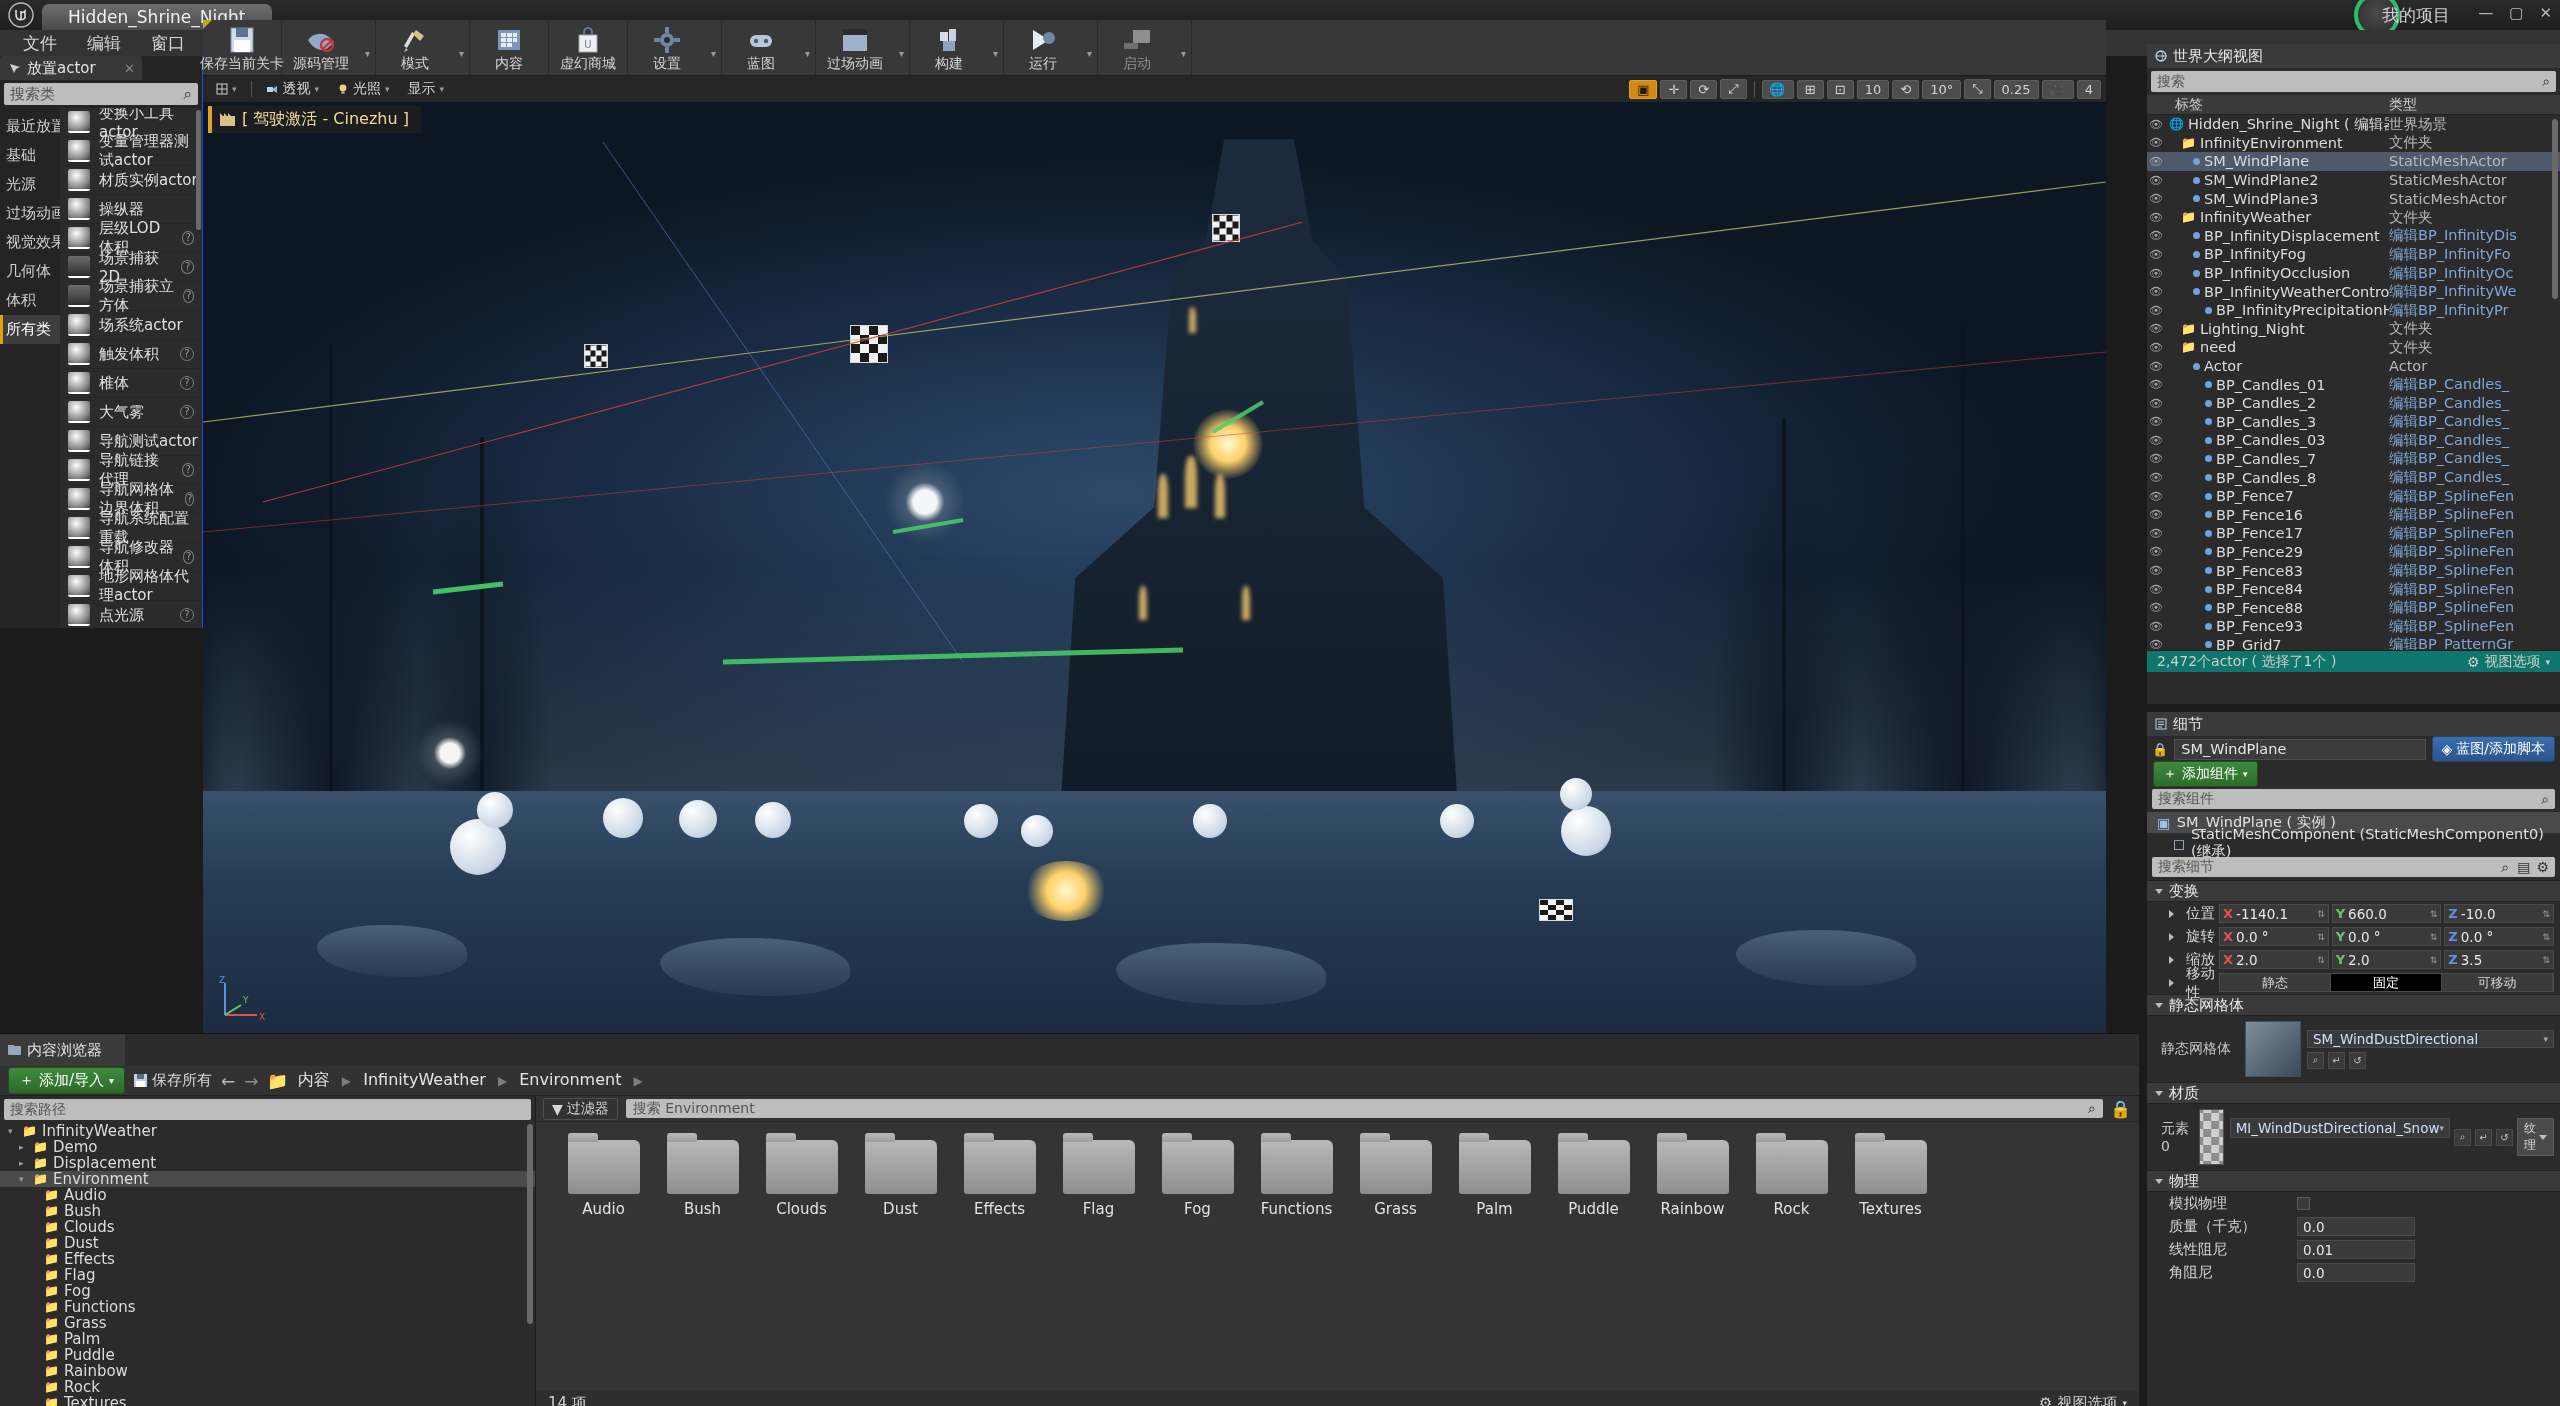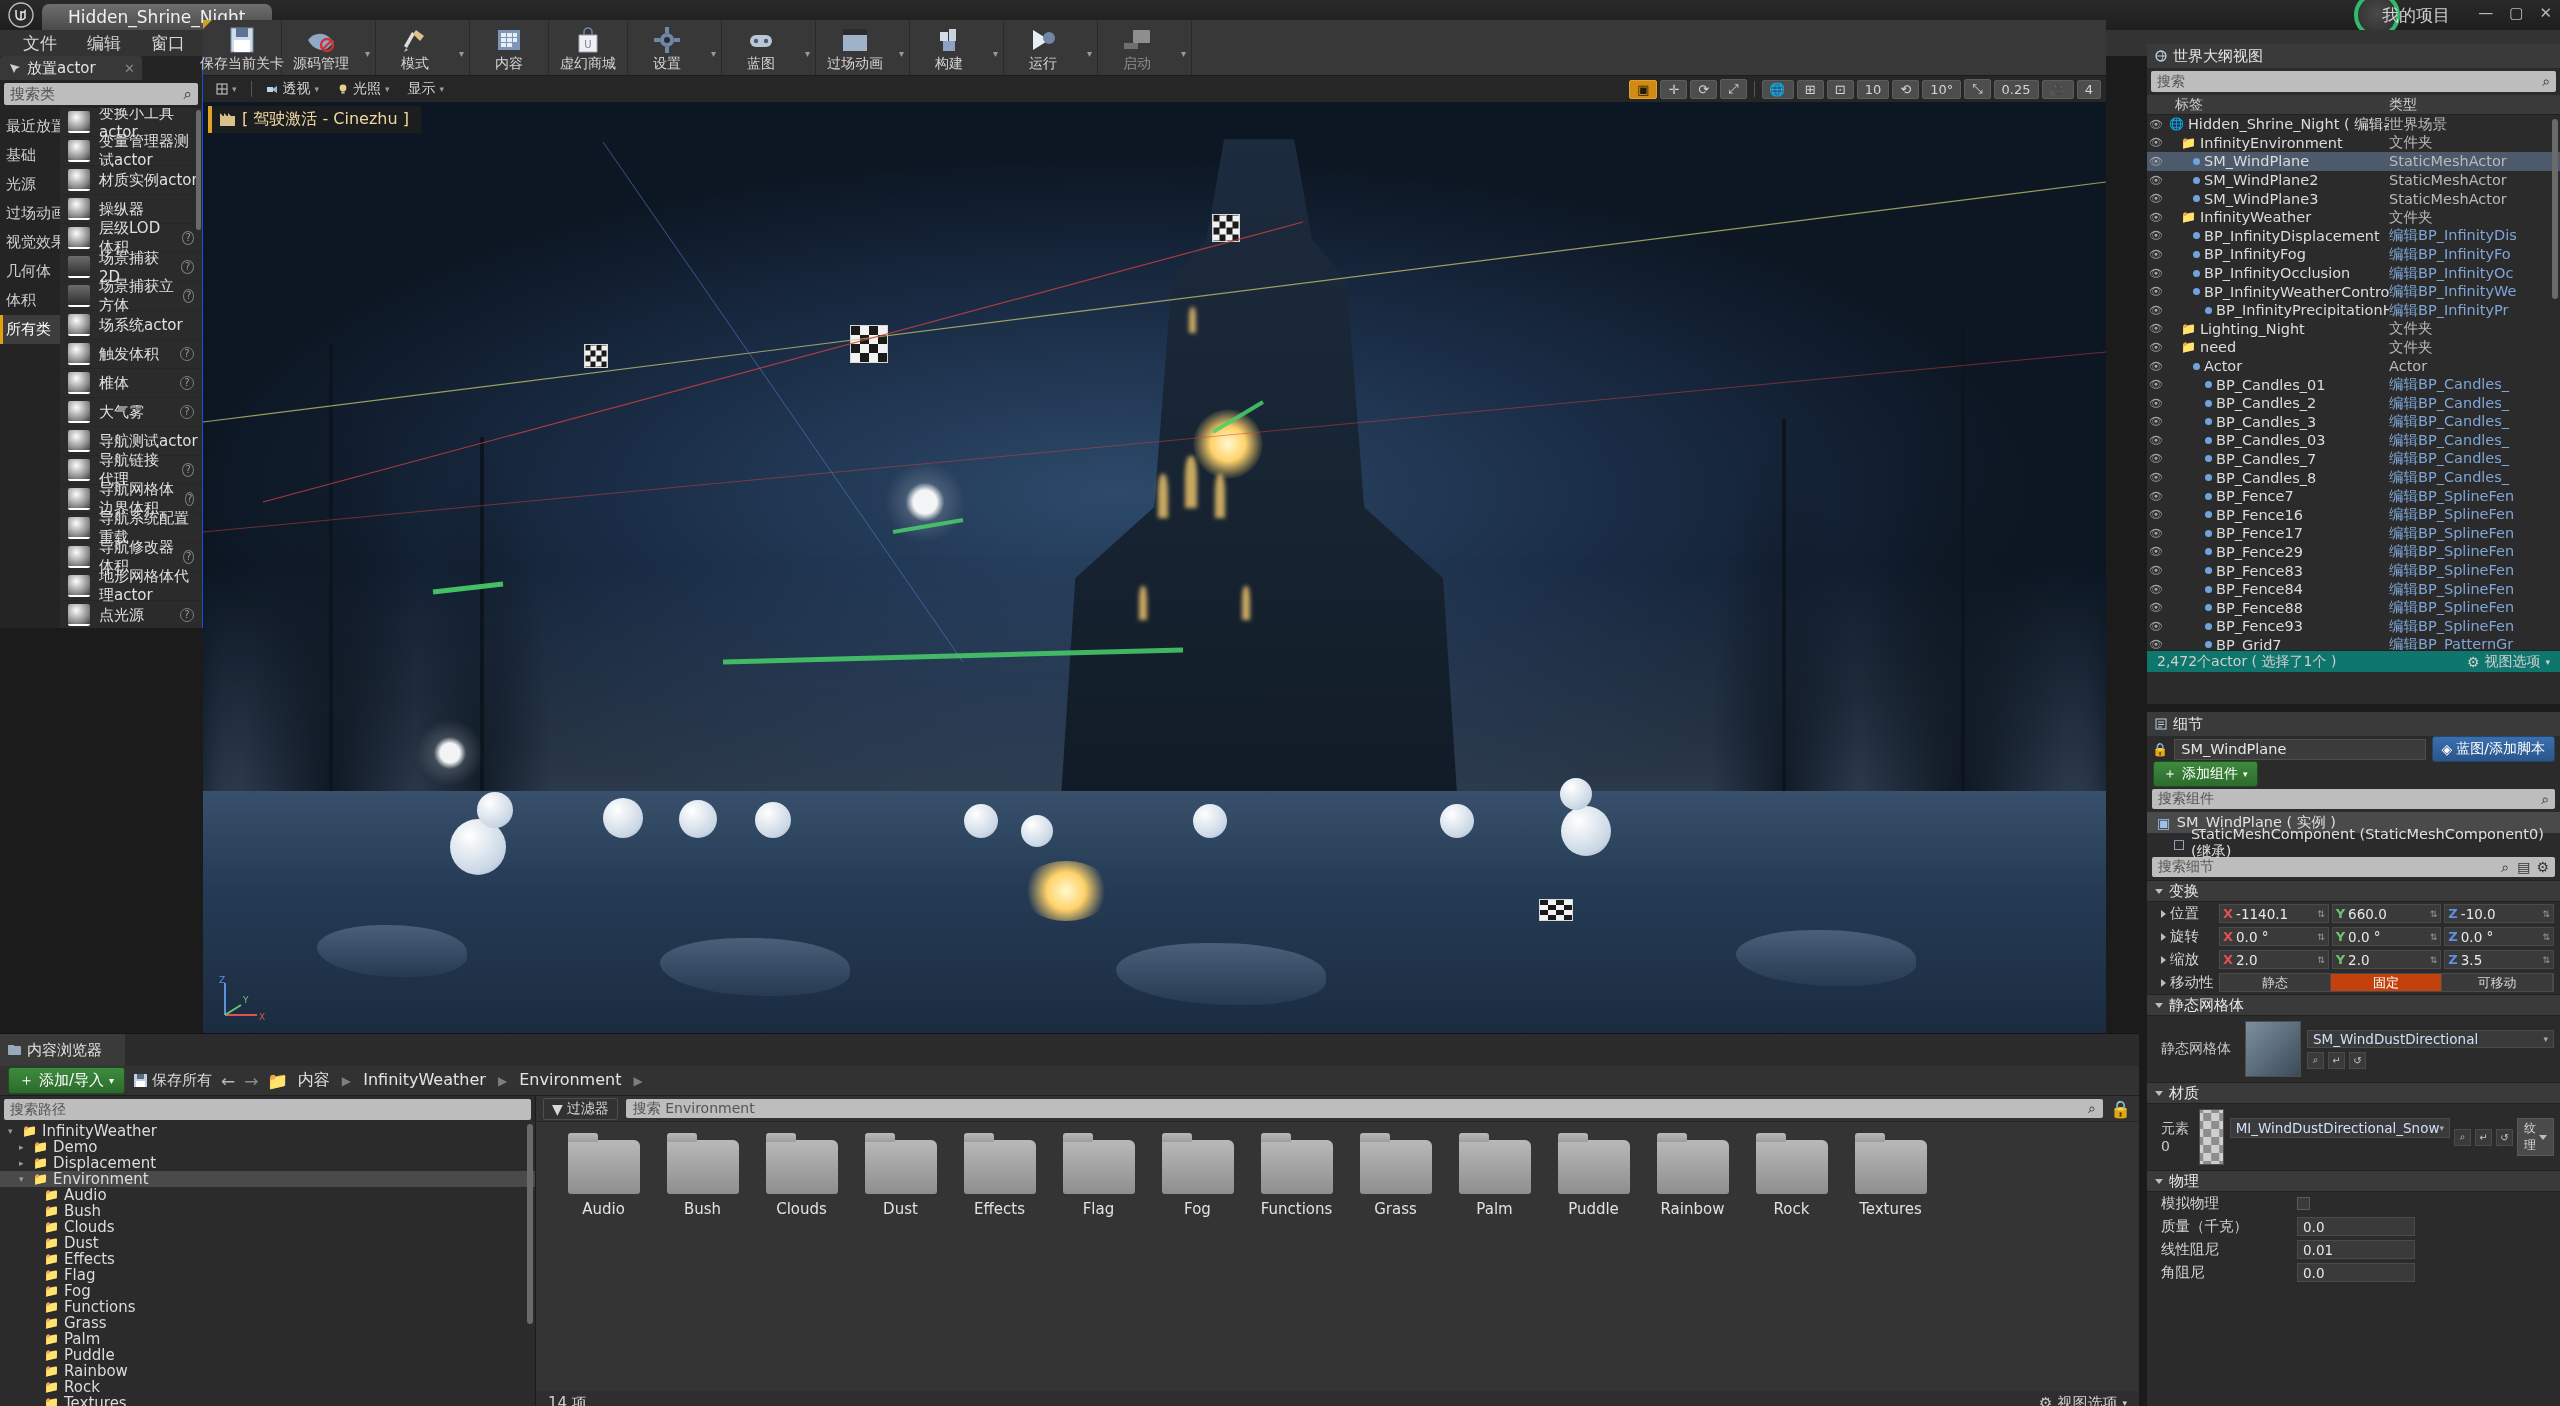--- a/index.html
+++ b/index.html
@@ -359,38 +359,38 @@
   }
   .comp-item.sel { background: #4a4a4a; }
   .sect-hdr {
     height: 22px; display: flex; align-items: center; gap: 6px;
     background: #3a3a3a; font-size: 15px; color: #e8e8e8; padding-left: 8px;
     border-top: 1px solid #222; border-bottom: 1px solid #222;
   }
   .prop-row {
     height: 23px; display: flex; align-items: center; font-size: 14.5px; color: #d6d6d6;
   }
-  .prop-lbl { width: 72px; padding-left: 14px; display: flex; align-items: center; gap: 4px; }
+  .prop-lbl { width: 72px; padding-left: 22px; display: flex; align-items: center; gap: 12px; }
   .vec { display: flex; gap: 3px; flex: 1; padding-right: 6px; }
   .vfield {
     flex: 1; height: 19px; background: #3a3a3a; border: 1px solid #4b4b4b;
     display: flex; align-items: center; font-size: 13.5px; color: #e8e8e8;
     padding: 0 3px; position: relative;
   }
   .vfield .ax { font-weight: bold; margin-right: 3px; font-size: 13px; }
   .ax.x { color: #e05252; } .ax.y { color: #6ec46e; } .ax.z { color: #5f8fe0; }
   .vfield .sp { margin-left: auto; color: #9a9a9a; font-size: 9px; }
   .mobility {
     display: flex; flex: 1; height: 19px; border: 1px solid #4b4b4b; margin-right: 6px;
   }
   .mob {
     flex: 1; display: flex; align-items: center; justify-content: center; gap: 4px;
     font-size: 13px; color: #d6d6d6; background: #3a3a3a; border-right: 1px solid #4b4b4b;
   }
-  .mob.on { background: #c2410c; color: #fff; }
+  .mob.on { background: #000000; color: #fff; }
   .asset-row { display: flex; align-items: center; gap: 6px; padding: 5px 6px 5px 14px; }
   .asset-thumb {
     width: 56px; height: 56px; border: 1px solid #4e4e4e;
     background: linear-gradient(135deg, #7d8f9e, #3b4a58);
   }
   .asset-thumb.checker {
     background:
       repeating-conic-gradient(#cfcfcf 0 25%, #8d8d8d 0 50%) 50% / 16px 16px;
   }
   .asset-field {

